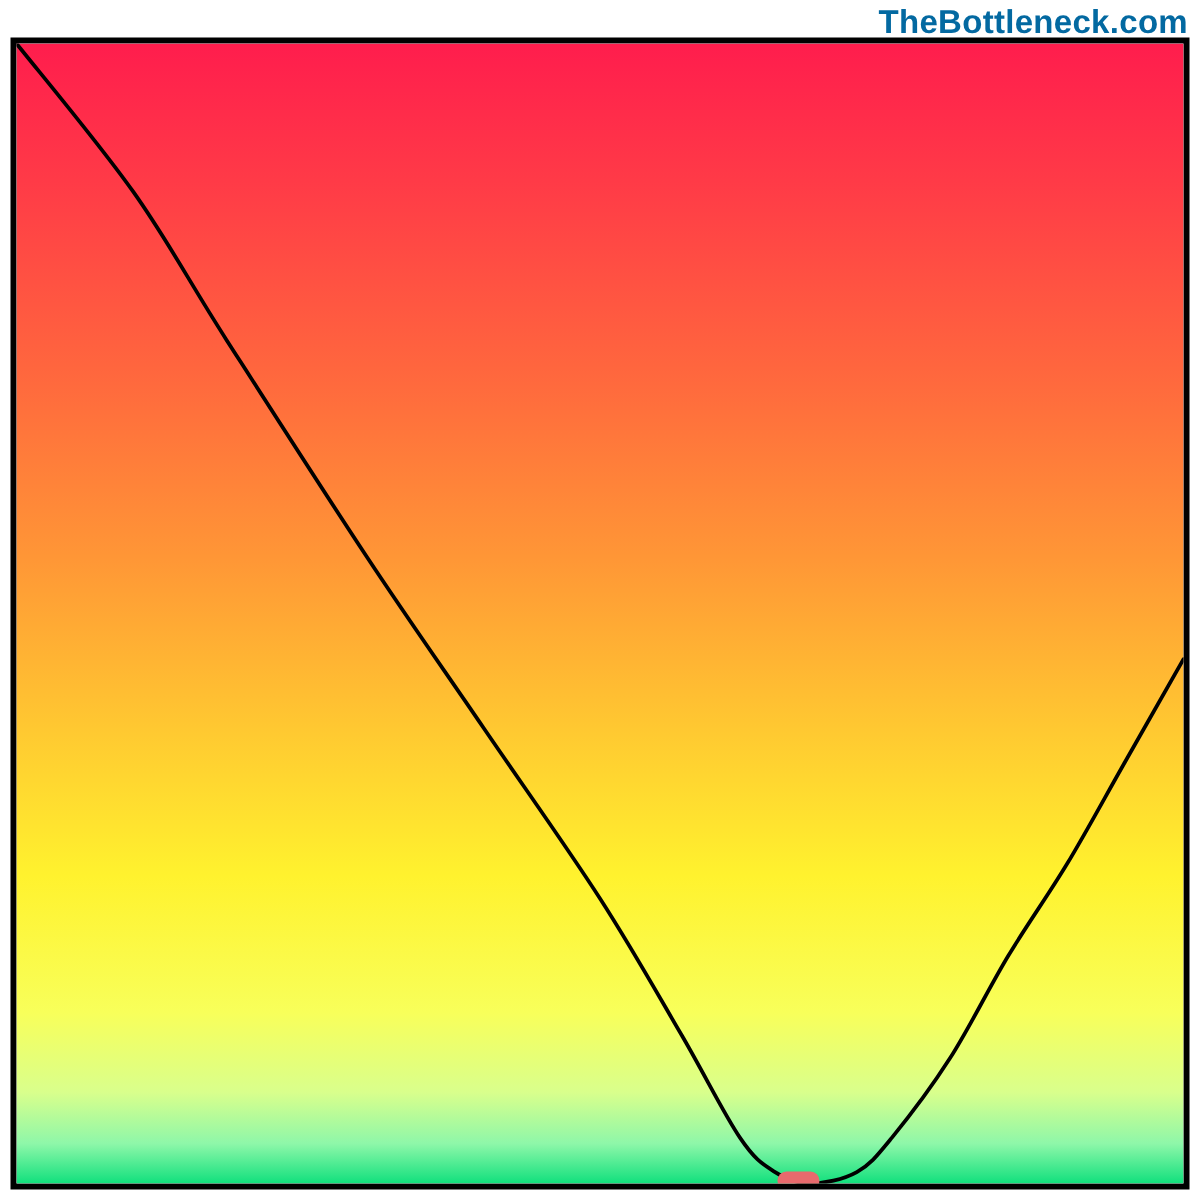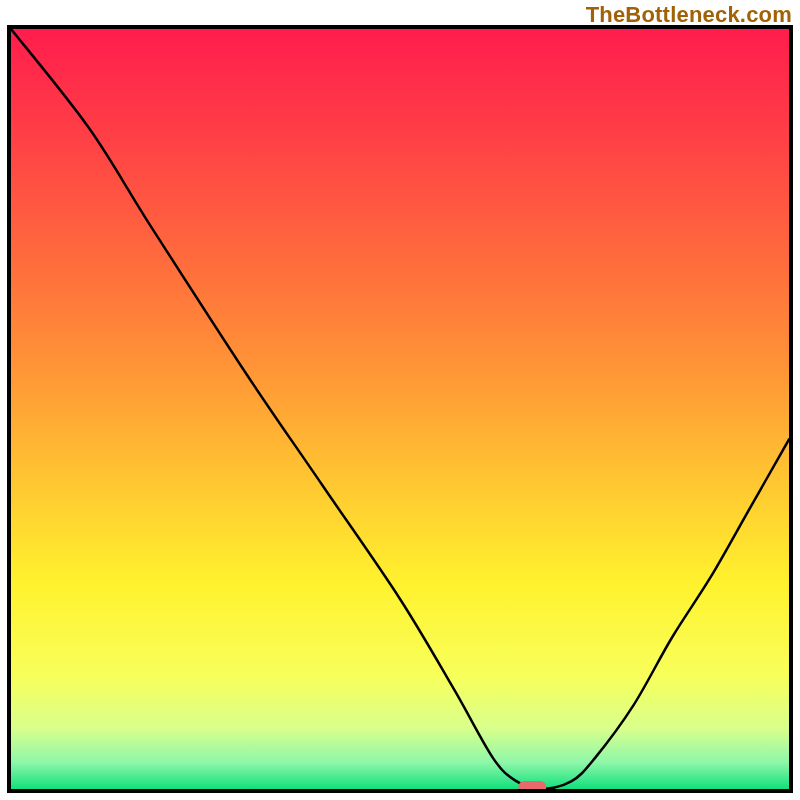--- a/index.html
+++ b/index.html
@@ -15,21 +15,21 @@
     position: relative;
     width: 800px;
     height: 800px;
   }
   .watermark {
     position: absolute;
     top: 2px;
     right: 8px;
     font-size: 22px;
     font-weight: 600;
-    color: #a16207;
+    color: #0369a1;
     letter-spacing: 0.2px;
     z-index: 10;
   }
   .frame {
     position: absolute;
     left: 7px;
     top: 25px;
     width: 786px;
     height: 768px;
     box-sizing: border-box;

